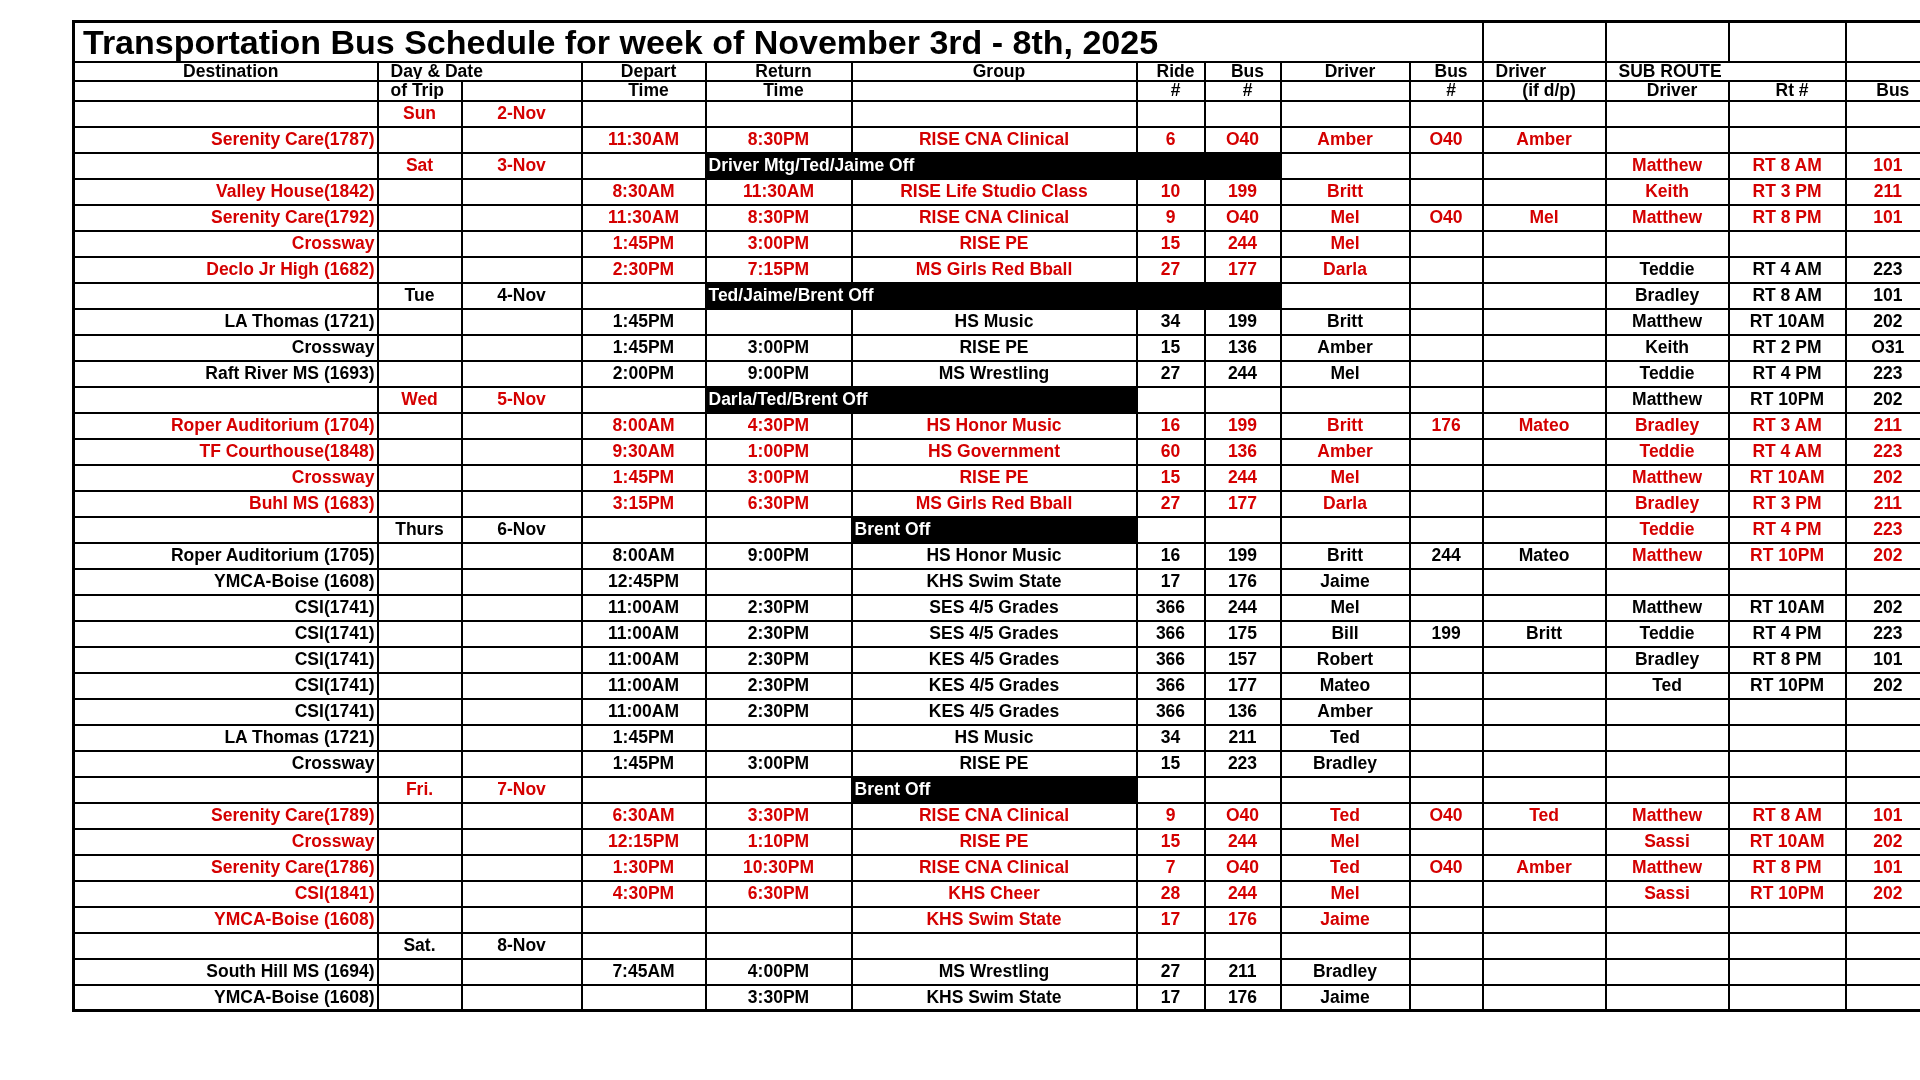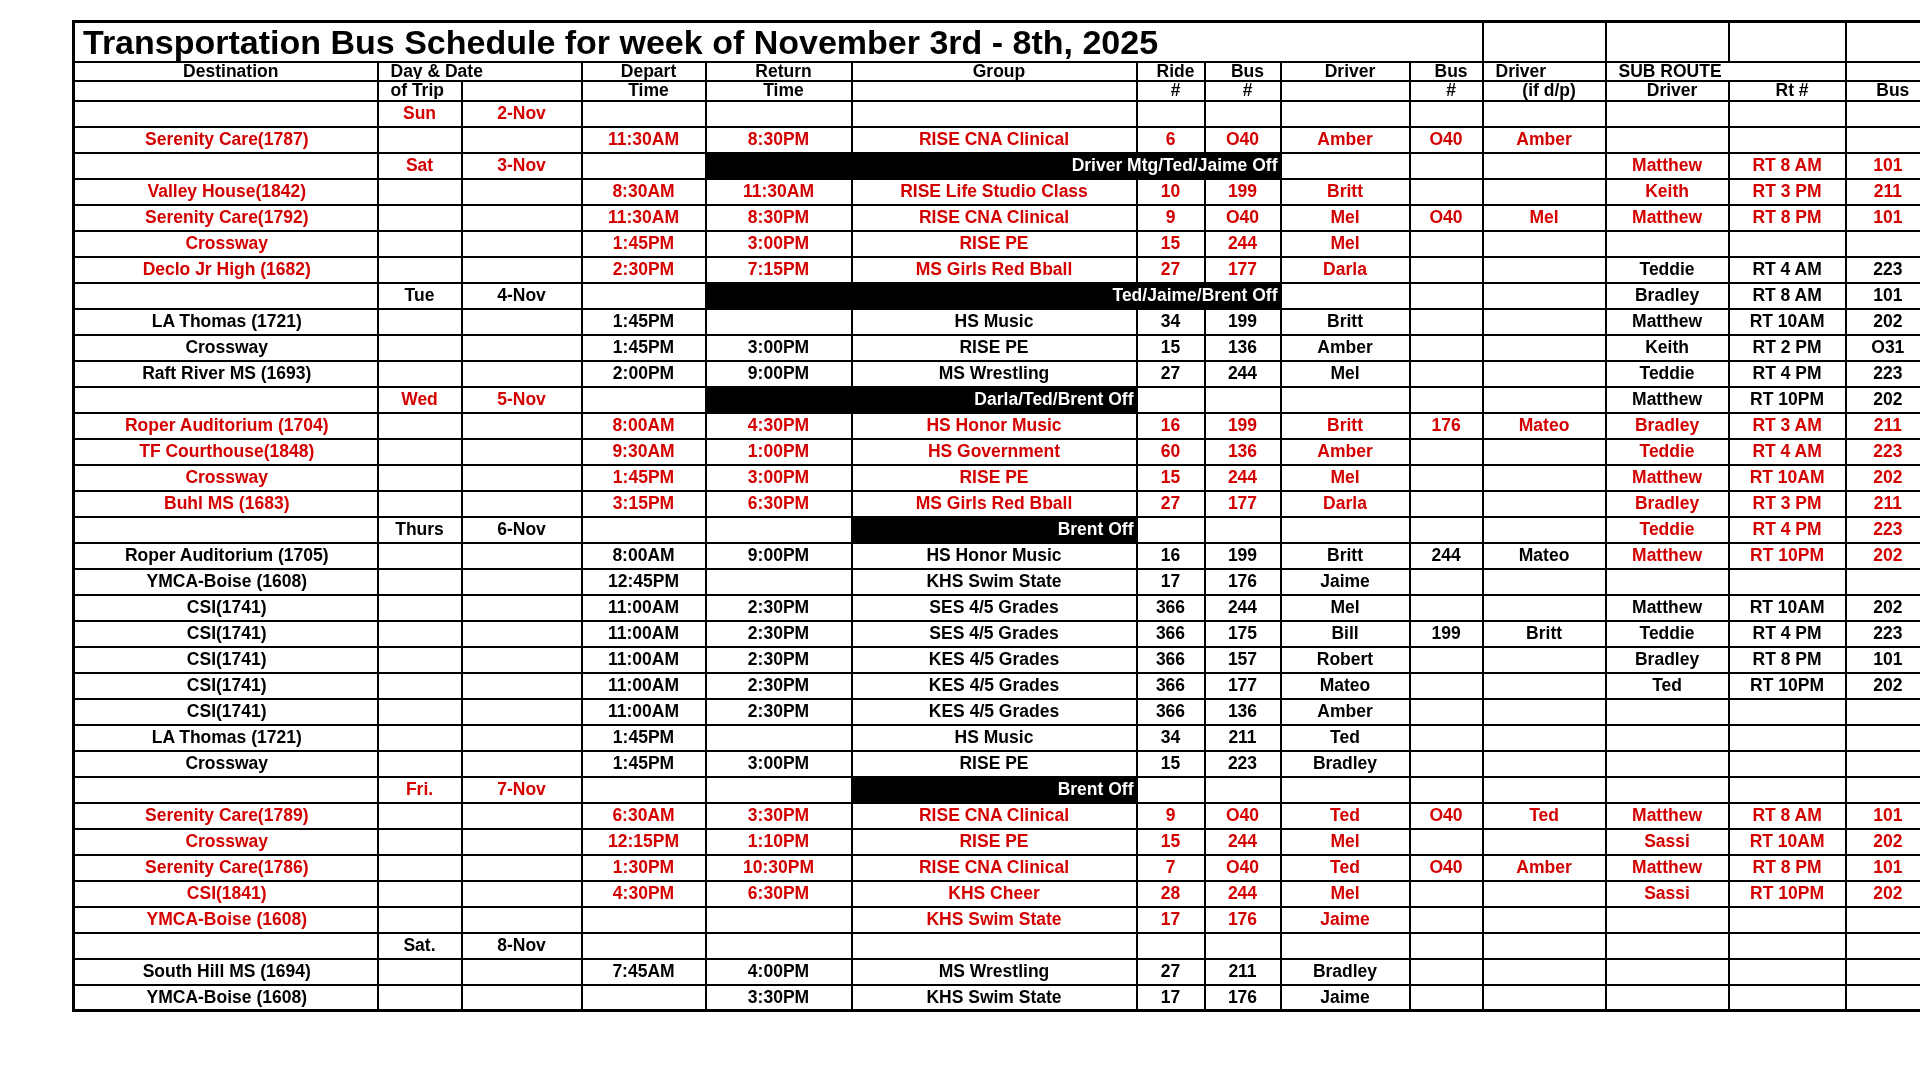--- a/index.html
+++ b/index.html
@@ -6,23 +6,23 @@
   body{width:1920px;height:1080px;overflow:hidden;font-family:"Liberation Sans",sans-serif;}
   .wrap{position:absolute;left:41px;top:20px;margin-left:31px;}
   table{border-collapse:collapse;table-layout:fixed;width:1857px;border:3px solid #000;}
   td{border:2px solid #000;font-weight:bold;font-size:17.5px;line-height:1;color:#000;
      text-align:center;vertical-align:middle;padding:0 2px;height:26px;box-sizing:border-box;
      overflow:hidden;white-space:nowrap;}
   .title-row td{height:40px;}
   .title-cell{font-size:34px;text-align:left;padding-left:8px;letter-spacing:0px;}
   .header-row td{height:16px;padding-left:12px;}
   .hleft{text-align:left;padding-left:5px;border-radius:8px;}
-  .left{text-align:center;padding-left:4px;}
+  .left{text-align:right;padding-left:4px;}
   .red{color:var(--red,#d40000);}
-  .banner{background:var(--banner-bg,#000);color:var(--banner-text,#fff);text-align:right;}
+  .banner{background:var(--banner-bg,#000);color:var(--banner-text,#fff);text-align:left;}
 </style>
 </head>
 <body>
 
 <div class="wrap">
   <table>
       <colgroup>
         <col style="width: 304px;">
         <col style="width: 84px;">
         <col style="width: 120px;">

